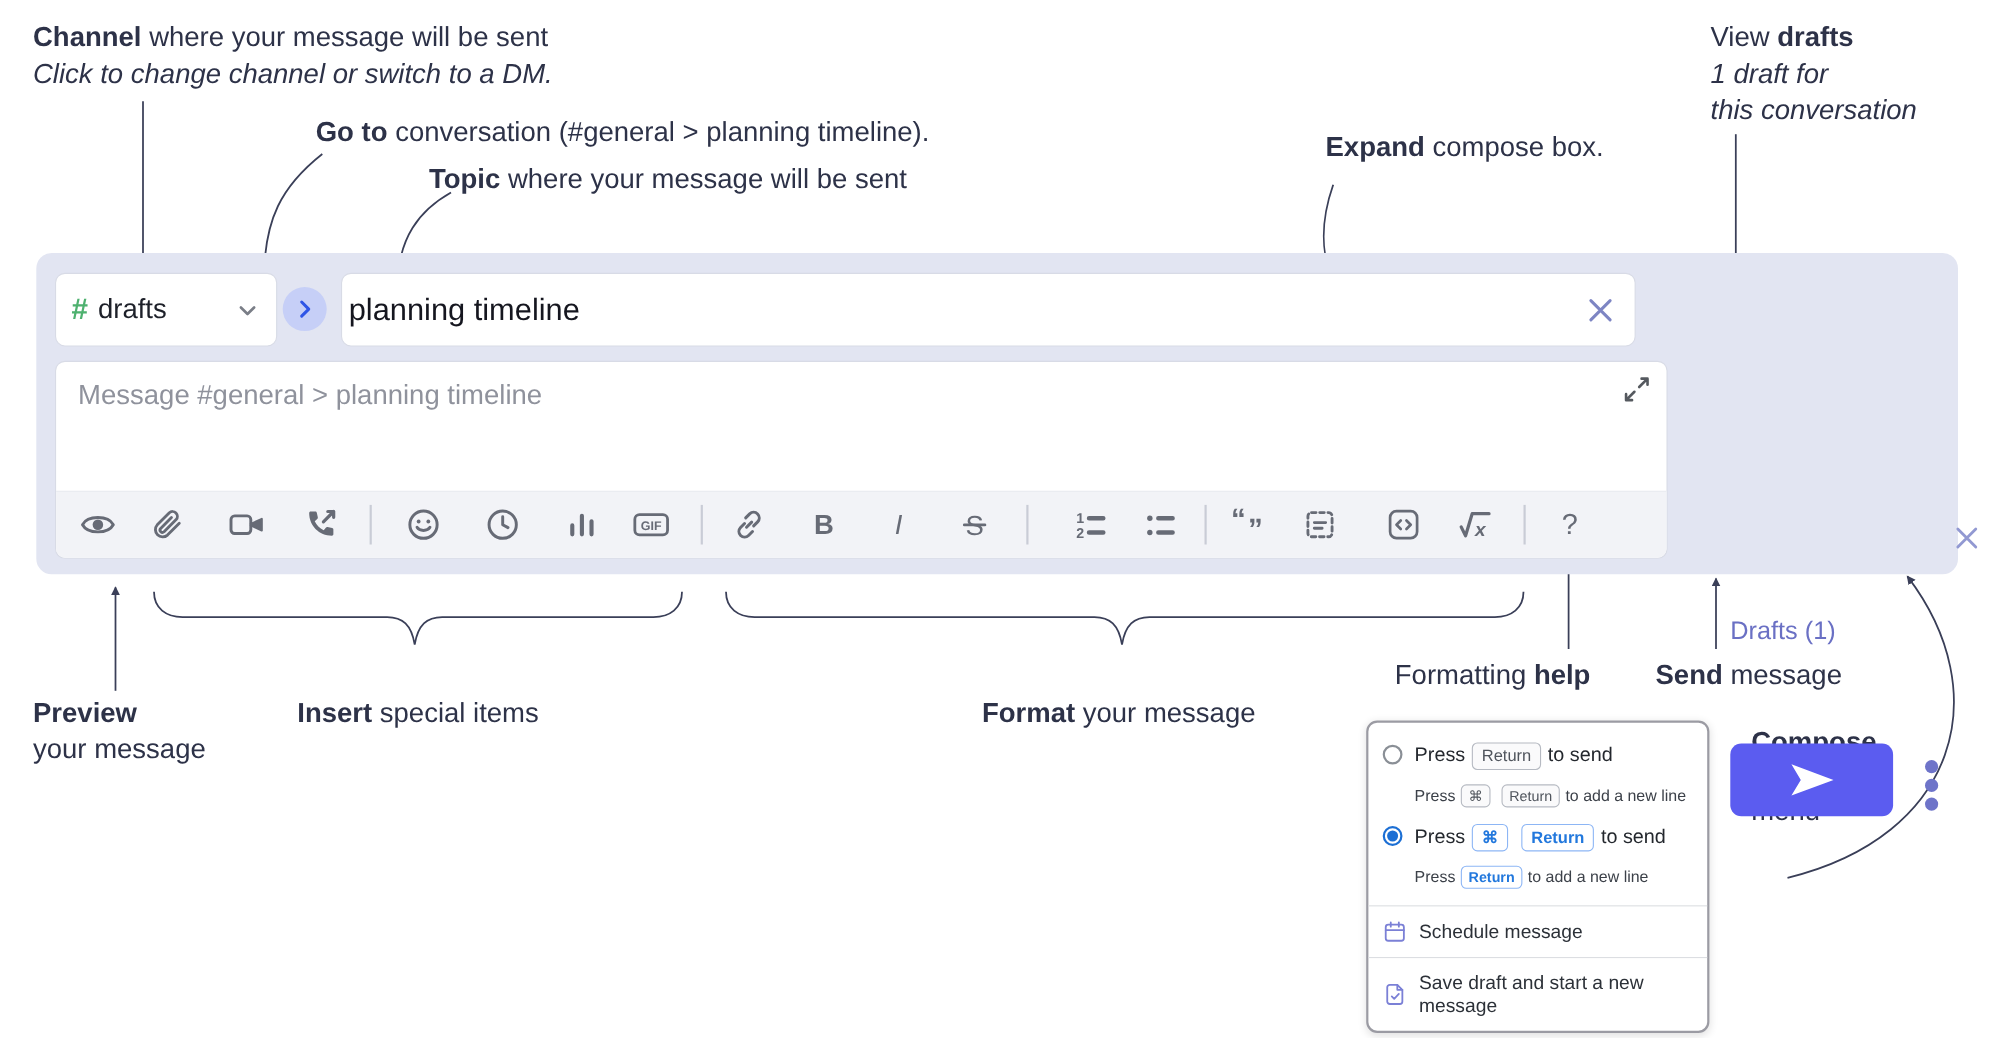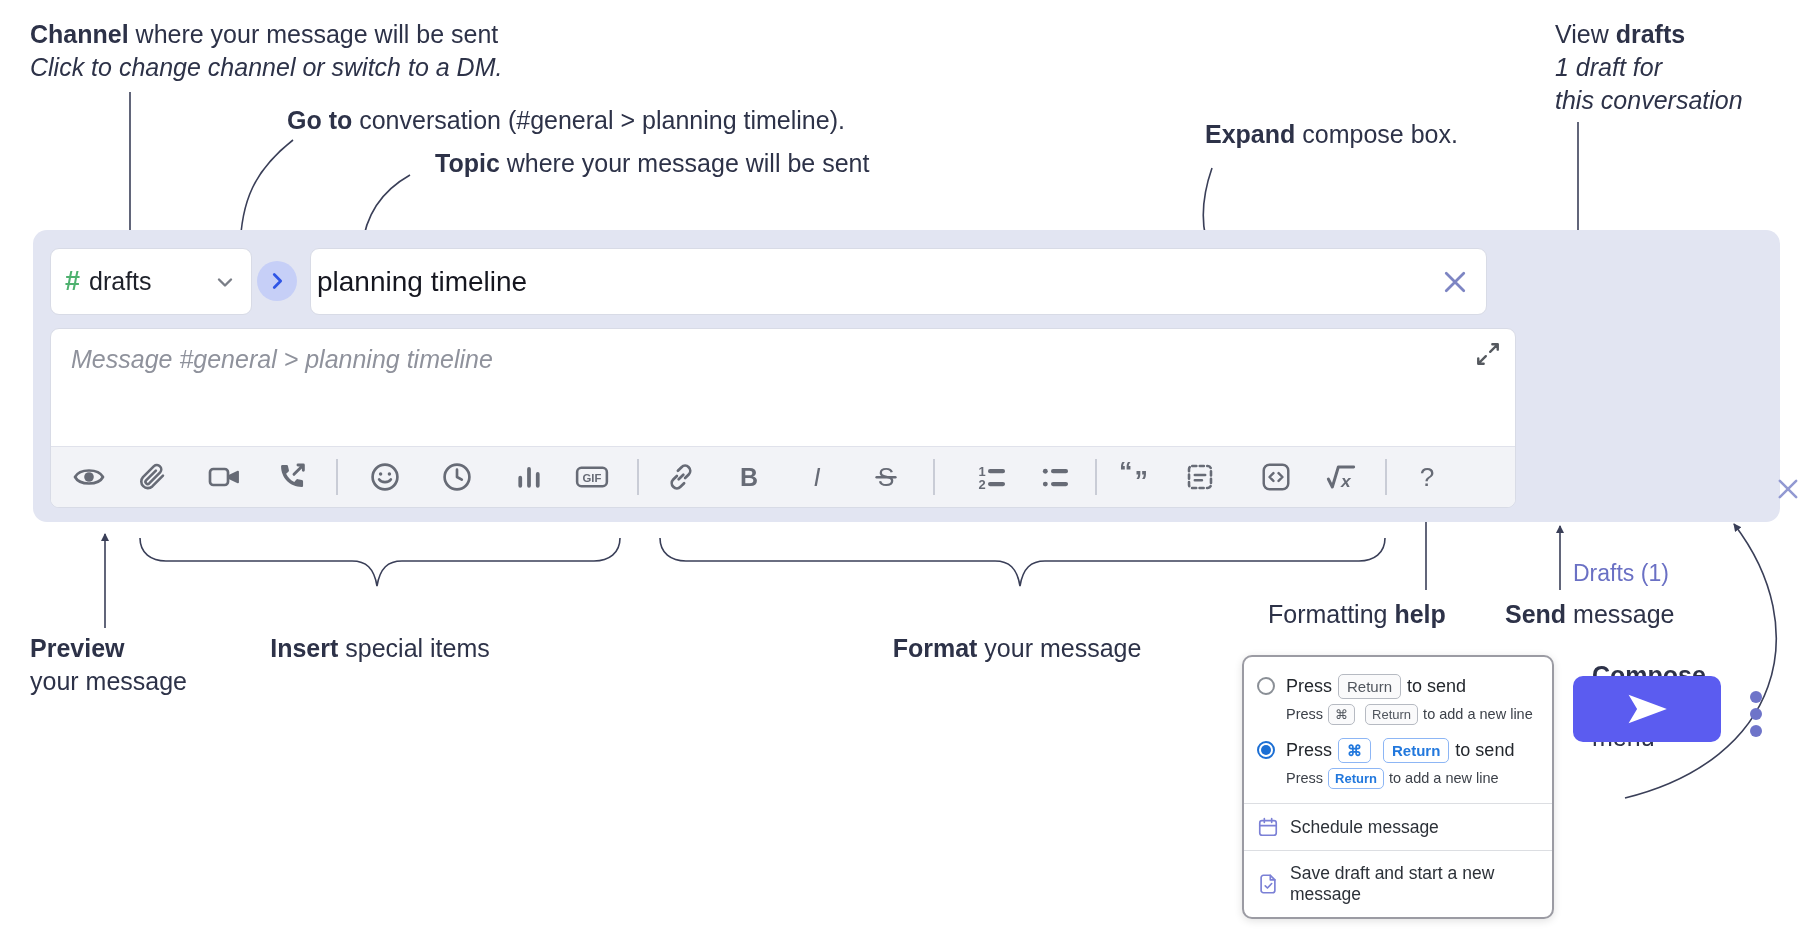--- a/index.html
+++ b/index.html
@@ -24,21 +24,21 @@
   .goto-btn{position:absolute;left:257px;top:261px;width:40px;height:40px;border-radius:50%;
             background:#c6cff7;display:flex;align-items:center;justify-content:center;cursor:pointer;}
   .topic-box{position:absolute;left:310px;top:248px;width:1177px;height:67px;background:#fff;
              border:1px solid #d8dbe6;border-radius:9px;box-sizing:border-box;}
   .topic-box input{width:100%;height:100%;border:none;outline:none;background:transparent;
              font-family:"Liberation Sans",sans-serif;font-size:28px;color:#15161f;padding:0 60px 0 6px;box-sizing:border-box;}
   .clear-x{position:absolute;right:16px;top:18px;width:30px;height:30px;cursor:pointer;}
   .msg-box{position:absolute;left:50px;top:328px;width:1466px;height:180px;background:#fff;
            border:1px solid #d8dbe6;border-radius:9px;box-sizing:border-box;}
   .msg-box textarea{width:100%;height:112px;border:none;outline:none;resize:none;background:transparent;
-           font-family:"Liberation Sans",sans-serif;font-size:25px;color:#15161f;padding:16px 52px 0 20px;box-sizing:border-box;font-style:italic;}
+           font-family:"Liberation Sans",sans-serif;font-size:25px;color:#15161f;padding:16px 52px 0 20px;box-sizing:border-box;}
   .msg-box textarea::placeholder{color:#8f929c;opacity:1;}
   .expand-btn{position:absolute;right:14px;top:12px;width:26px;height:26px;cursor:pointer;}
   .toolbar{position:absolute;left:0;right:0;bottom:0;height:60px;background:#f2f3f7;
            border-top:1px solid #e0e2eb;border-radius:0 0 8px 8px;}
   .tb-icon{position:absolute;top:50%;transform:translate(-50%,-50%);display:flex;
            align-items:center;justify-content:flex-start;cursor:pointer;}
   .tb-div{position:absolute;top:50%;transform:translate(-50%,-50%);width:2px;height:36px;background:#c9ccd6;}
   .close-x{position:absolute;left:1741px;top:245px;width:28px;height:28px;cursor:pointer;}
   .drafts{position:absolute;left:1540px;top:330px;font-size:23px;color:#6a70c4;cursor:pointer;}
   .send-btn{position:absolute;left:1540px;top:446px;width:148px;height:66px;background:#5b5cf0;
@@ -49,21 +49,21 @@
   .menu{position:absolute;left:1242px;top:655px;width:312px;background:#fff;
         border:2px solid #9b9ba3;border-radius:10px;box-sizing:border-box;
         box-shadow:0 2px 8px rgba(0,0,0,.12);padding:12px 0 6px;color:#30353d;}
   .m-opt{display:flex;gap:11px;padding:3px 13px 7px;cursor:pointer;}
   .radio{width:18px;height:18px;border-radius:50%;border:2px solid #8a8f96;box-sizing:border-box;
          margin-top:5px;flex:none;background:#fff;}
   .radio.sel{border-color:#1c6fd4;position:relative;}
   .radio.sel::after{content:"";position:absolute;left:2px;top:2px;width:10px;height:10px;
          border-radius:50%;background:#1c6fd4;}
   .m-line1{font-size:18px;line-height:28px;color:#23272d;}
-  .m-line2{font-size:14.5px;line-height:24px;color:#3c4149;margin-top:2px;}
+  .m-line2{font-size:14.5px;line-height:24px;color:#3c4149;margin-top:12px;}
   .key{display:inline-block;border:1.5px solid #b6bac2;border-radius:5px;background:#fafafb;
        padding:0 8px;margin:0 6px;font-size:15px;line-height:23px;color:#50555d;vertical-align:baseline;}
   .m-line2 .key{font-size:13px;line-height:19px;padding:0 6px;margin:0 5px;}
   .key.blue{border-color:#8db6f5;color:#2278dd;background:#fff;font-weight:700;}
   .m-div{border-top:1px solid #dcdee2;margin:6px 0;}
   .m-item{display:flex;align-items:center;gap:11px;padding:6px 13px;font-size:17.5px;
           color:#2c3138;cursor:pointer;}
   .m-item .mi{display:flex;flex:none;}
   
   svg text{font-family:"Liberation Sans",sans-serif;}
@@ -94,21 +94,21 @@
     </g>
   </svg>
 
   <div class="note" style="left:30px;top:18px">
     <div><b>Channel</b><span> where your message will be sent</span></div>
     <div class="it">Click to change channel or switch to a DM.</div>
   </div>
   <div class="note" style="left:287px;top:104px">
     <b>Go to</b><span> conversation (#general &gt; planning timeline).</span>
   </div>
-  <div class="note" style="left:435px;top:147px">
+  <div class="note" style="left:390px;top:147px">
     <b>Topic</b><span> where your message will be sent</span>
   </div>
   <div class="note" style="left:1205px;top:118px">
     <b>Expand</b><span> compose box.</span>
   </div>
   <div class="note" style="left:1555px;top:18px">
     <div><span>View </span><b>drafts</b></div>
     <div class="it">1 draft for</div>
     <div class="it">this conversation</div>
   </div>

